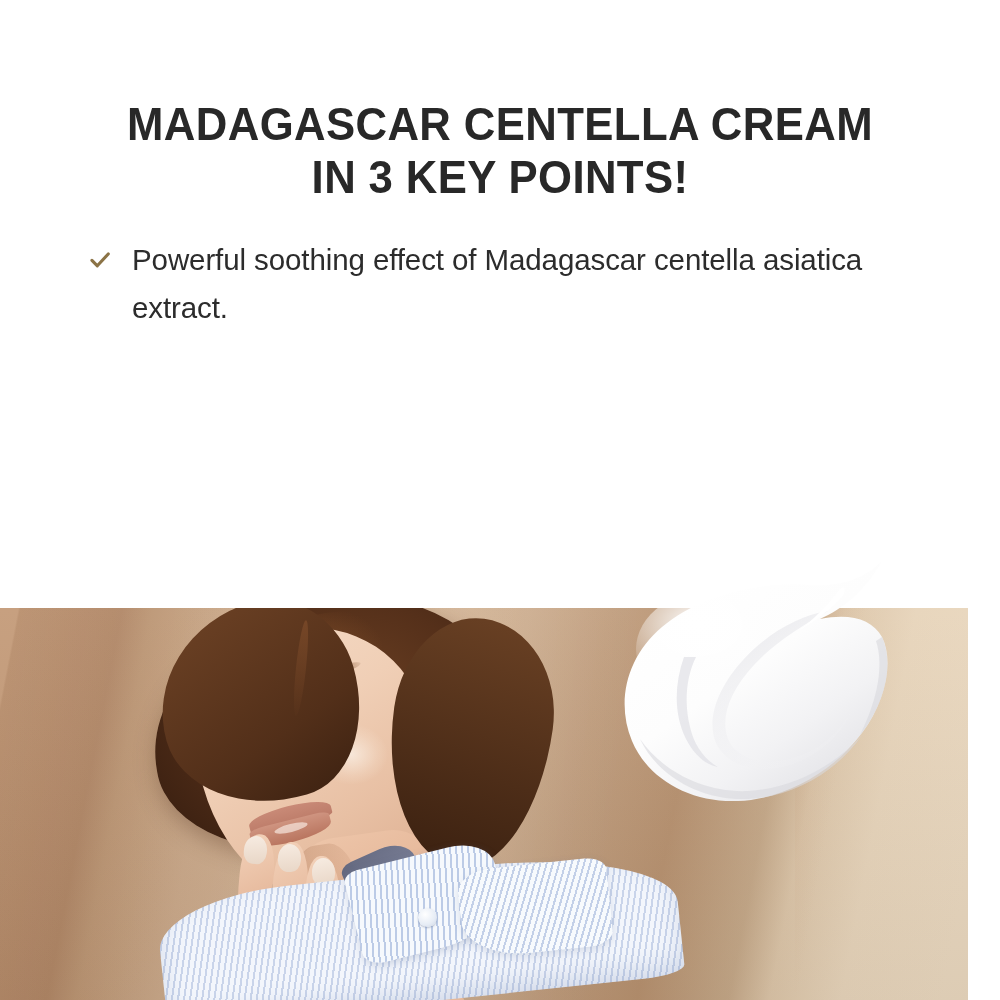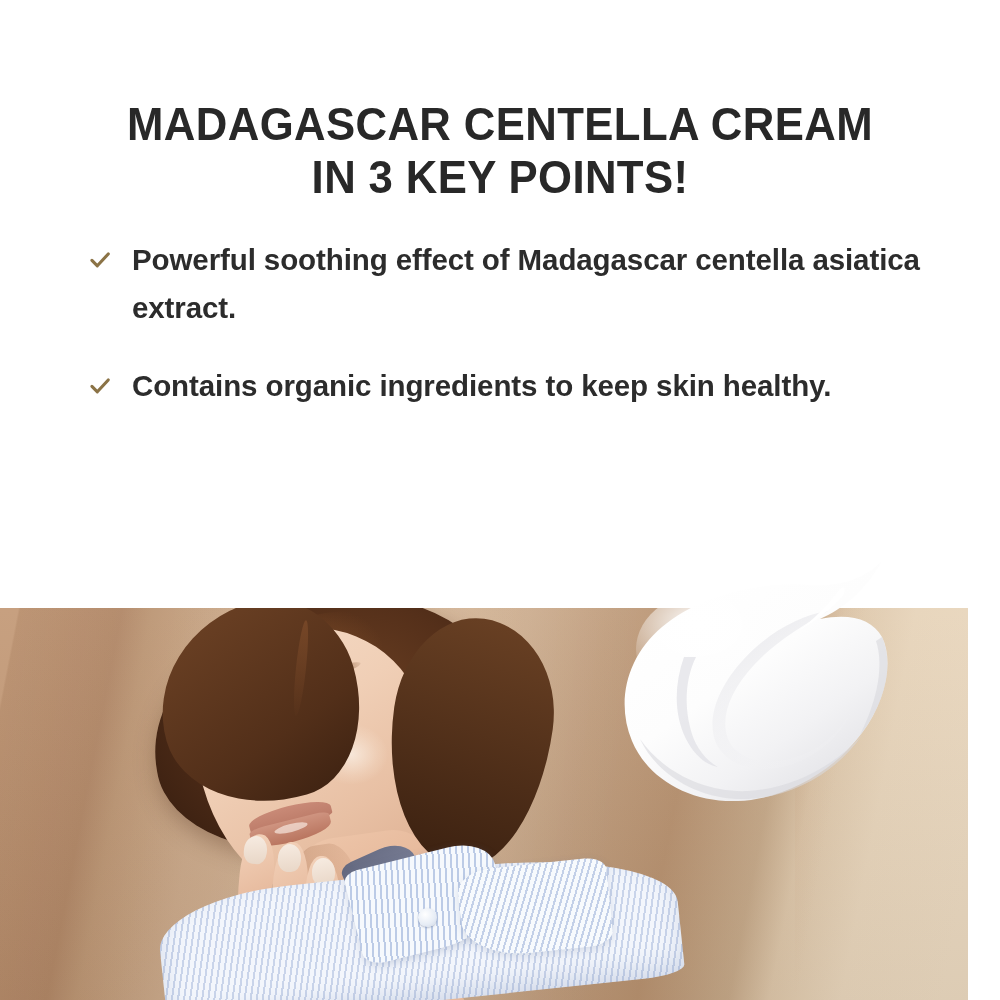--- a/index.html
+++ b/index.html
@@ -61,21 +61,21 @@
   }
   .bullet {
     position: relative;
     display: block;
     padding-left: 46px;
     margin-bottom: 30px;
     color: #2c2c2c;
     font-size: 29.5px;
     line-height: 48px;
     letter-spacing: -0.1px;
-    font-weight: 700;
+    font-weight: 400;
   }
   .bullet:last-child { margin-bottom: 0; }
 
   .check-icon {
     position: absolute;
     left: 3px;
     top: 13px;
     width: 22px;
     height: 22px;
     display: block;
@@ -459,28 +459,20 @@
       <li class="bullet">
         <span class="check-icon">
           <svg viewBox="0 0 24 24" aria-hidden="true">
             <path d="M3.2 12.4 L9.1 18.3 L21.0 5.4" fill="none" stroke="#8b7346" stroke-width="3.4" stroke-linecap="round" stroke-linejoin="round"></path>
           </svg>
         </span>
         <span class="bullet-text">Powerful soothing effect of Madagascar centella asiatica extract.</span>
       </li>
 
 
-      <li class="bullet">
-        <span class="check-icon">
-          <svg viewBox="0 0 24 24" aria-hidden="true">
-            <path d="M3.2 12.4 L9.1 18.3 L21.0 5.4" fill="none" stroke="#8b7346" stroke-width="3.4" stroke-linecap="round" stroke-linejoin="round"></path>
-          </svg>
-        </span>
-        <span class="bullet-text">Contains organic ingredients to keep skin healthy.</span>
-      </li>
 
     </ul>
   </section>
 
   <section id="photo">
     <div class="backdrop"></div>
     <div class="backdrop-soft"></div>
     <div class="backdrop-edge"></div>
 
     <div class="model">

